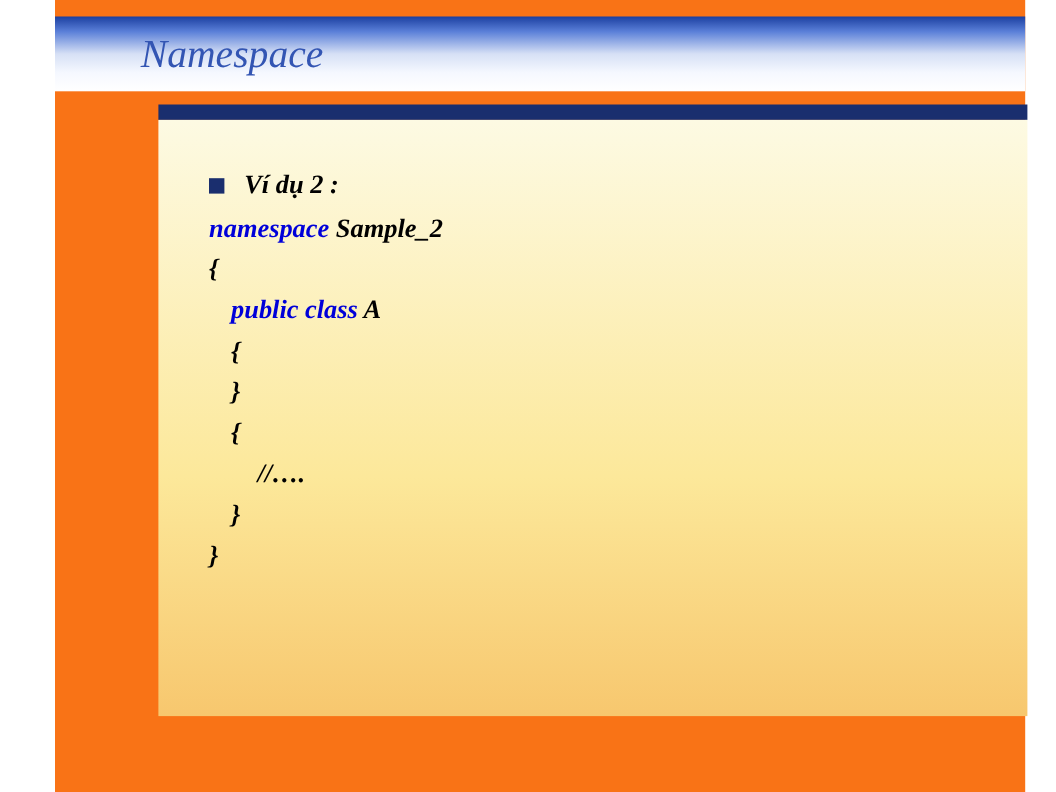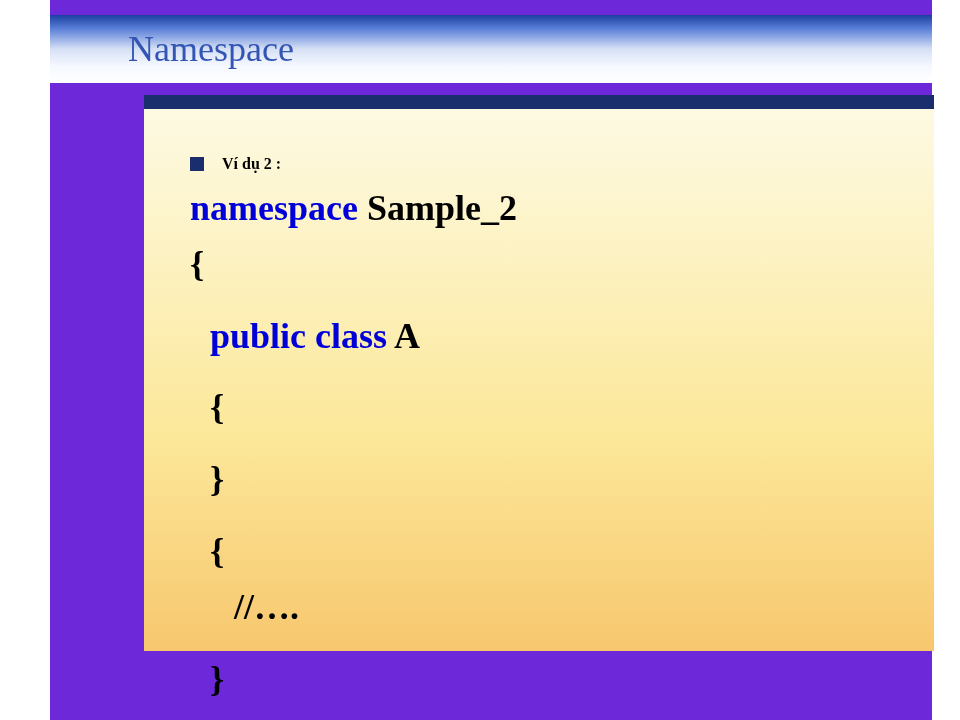--- a/index.html
+++ b/index.html
@@ -1,20 +1,21 @@
 <!DOCTYPE html>
 <html><head>
   <meta charset="utf-8">
   <style>
     * { margin: 0; padding: 0; box-sizing: border-box; }
     body { width: 960px; height: 720px; background: #fff; font-family: "Times New Roman", serif; position: relative; }
     .slide-outer {
       position: absolute;
       top: 0; left: 50px; right: 28px; bottom: 0;
-      background: #6d28d9;
+      background: #f97316;
+      font-style: italic;
     }
     .title-bar {
       position: absolute;
       top: 15px; left: 0; right: 0;
       height: 68px;
       background: linear-gradient(to bottom, #1b3fa0 0%, #5a7fd8 20%, #d6e0f5 50%, #f5f8ff 75%, #ffffff 100%);
       display: flex;
       align-items: center;
       padding-left: 78px;
     }
@@ -43,31 +44,31 @@
       align-items: center;
       margin-bottom: 8px;
     }
     .bullet {
       width: 14px; height: 14px;
       background: #1a2e6e;
       margin-right: 18px;
       flex-shrink: 0;
     }
     .bullet-text {
-      font-size: 16px;
+      font-size: 24px;
       font-weight: bold;
       color: #000;
     }
     .code-line {
-      font-size: 36px;
+      font-size: 24px;
       line-height: 1.55;
       color: #000;
       font-weight: bold;
     }
-    .indent1 { padding-left: 20px; margin-top: 16px; }
+    .indent1 { padding-left: 20px; }
     .indent2 { padding-left: 44px; }
     .kw { color: #0000d9; }
   </style>
 </head>
 <body>
 
 <div class="slide-outer">
 
   <div class="title-bar">
     <span class="title-text">Namespace</span>

